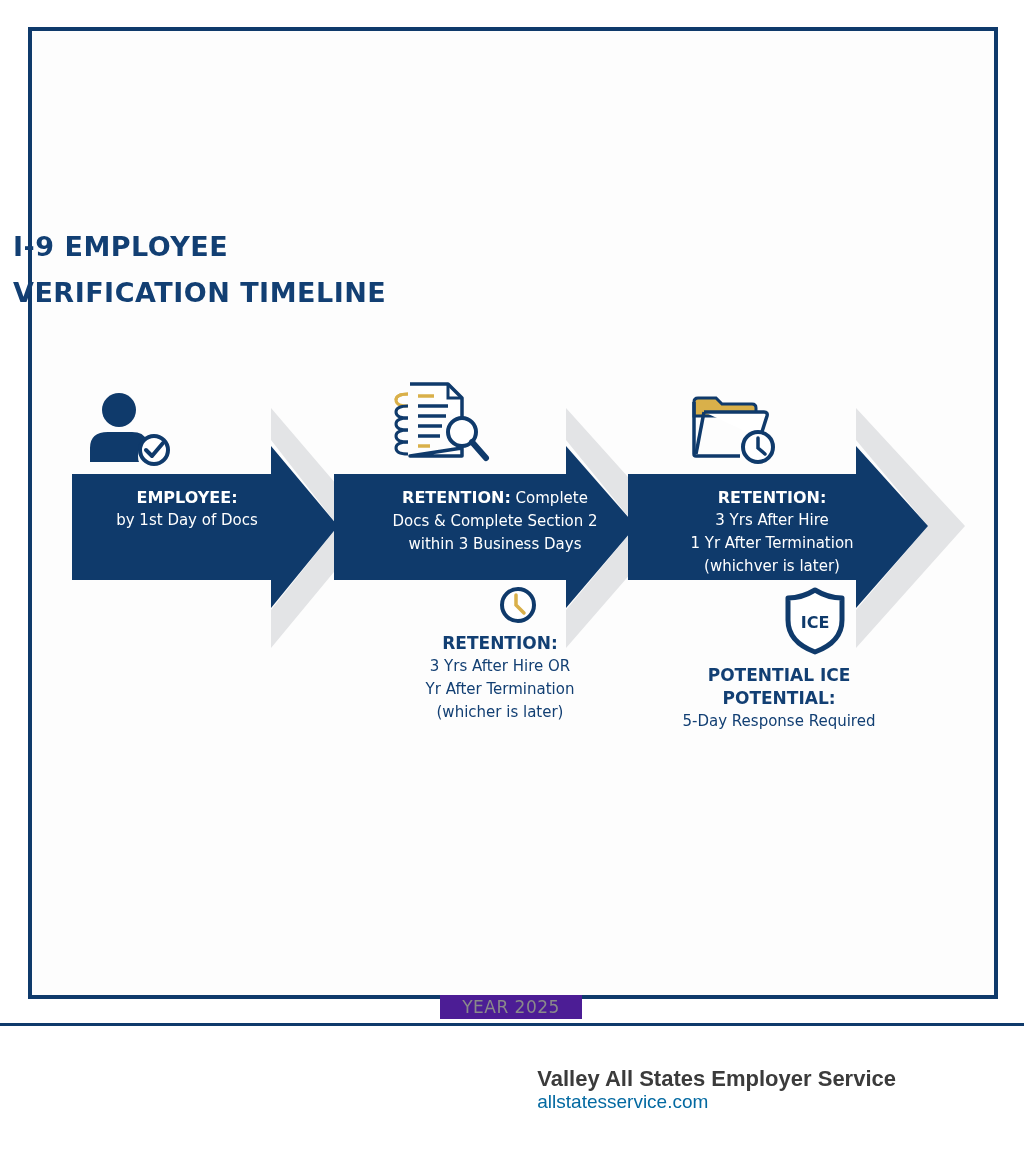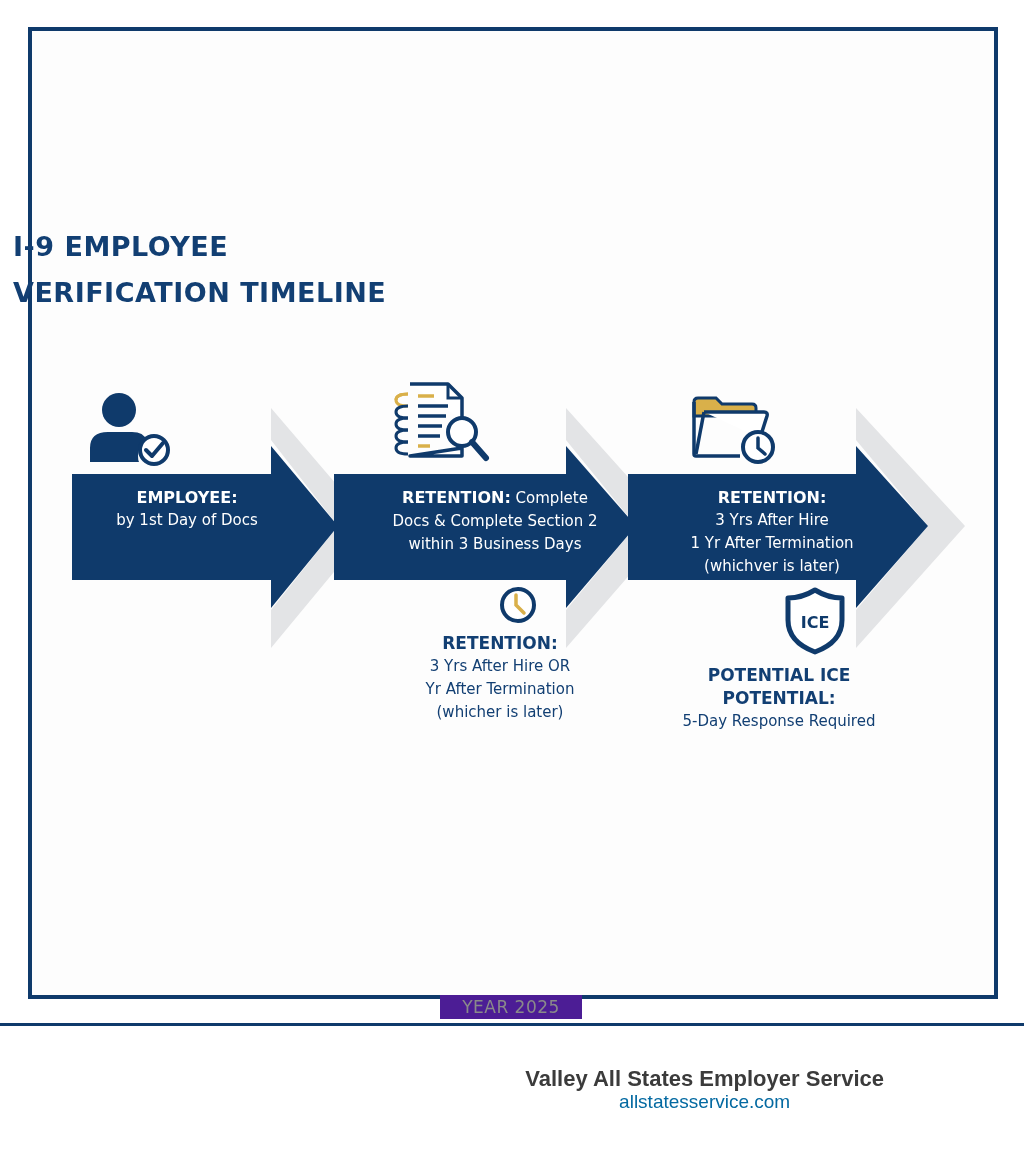--- a/index.html
+++ b/index.html
@@ -33,21 +33,21 @@
     font-family: "DejaVu Sans", sans-serif; font-size: 15px; line-height: 23px;
   }
   .step-text .head { font-weight: bold; font-size: 16px; }
   .note {
     position: absolute; text-align: center; color: #123f73;
     font-family: "DejaVu Sans", sans-serif; font-size: 15px; line-height: 23px;
   }
   .note .head { font-weight: bold; font-size: 17px; }
   .icon { position: absolute; }
   .brand {
-    position: absolute; right: 140px; top: 1066px; text-align: center;
+    position: absolute; right: 128px; top: 1066px; text-align: left;
   }
   .brand-name {
     font-family: "Liberation Sans", sans-serif; font-weight: bold; font-size: 22px; color: #3b3b3b; line-height: 26px;
   }
   .brand-url {
     font-family: "Liberation Sans", sans-serif; font-size: 19px; color: #0369a1; line-height: 20px;
   }
 </style>
 </head>
 <body>

